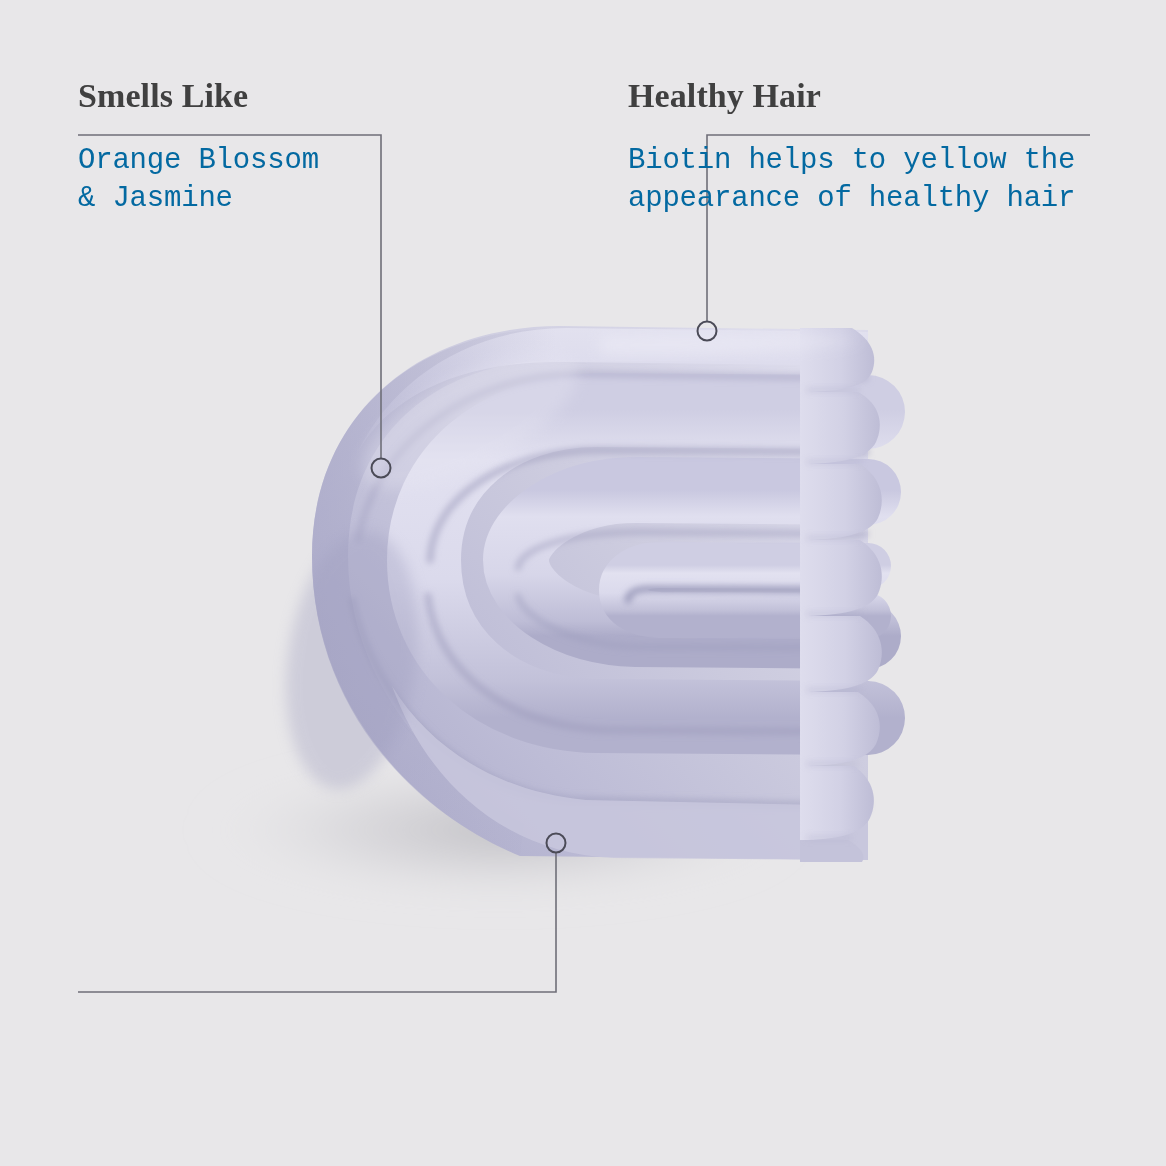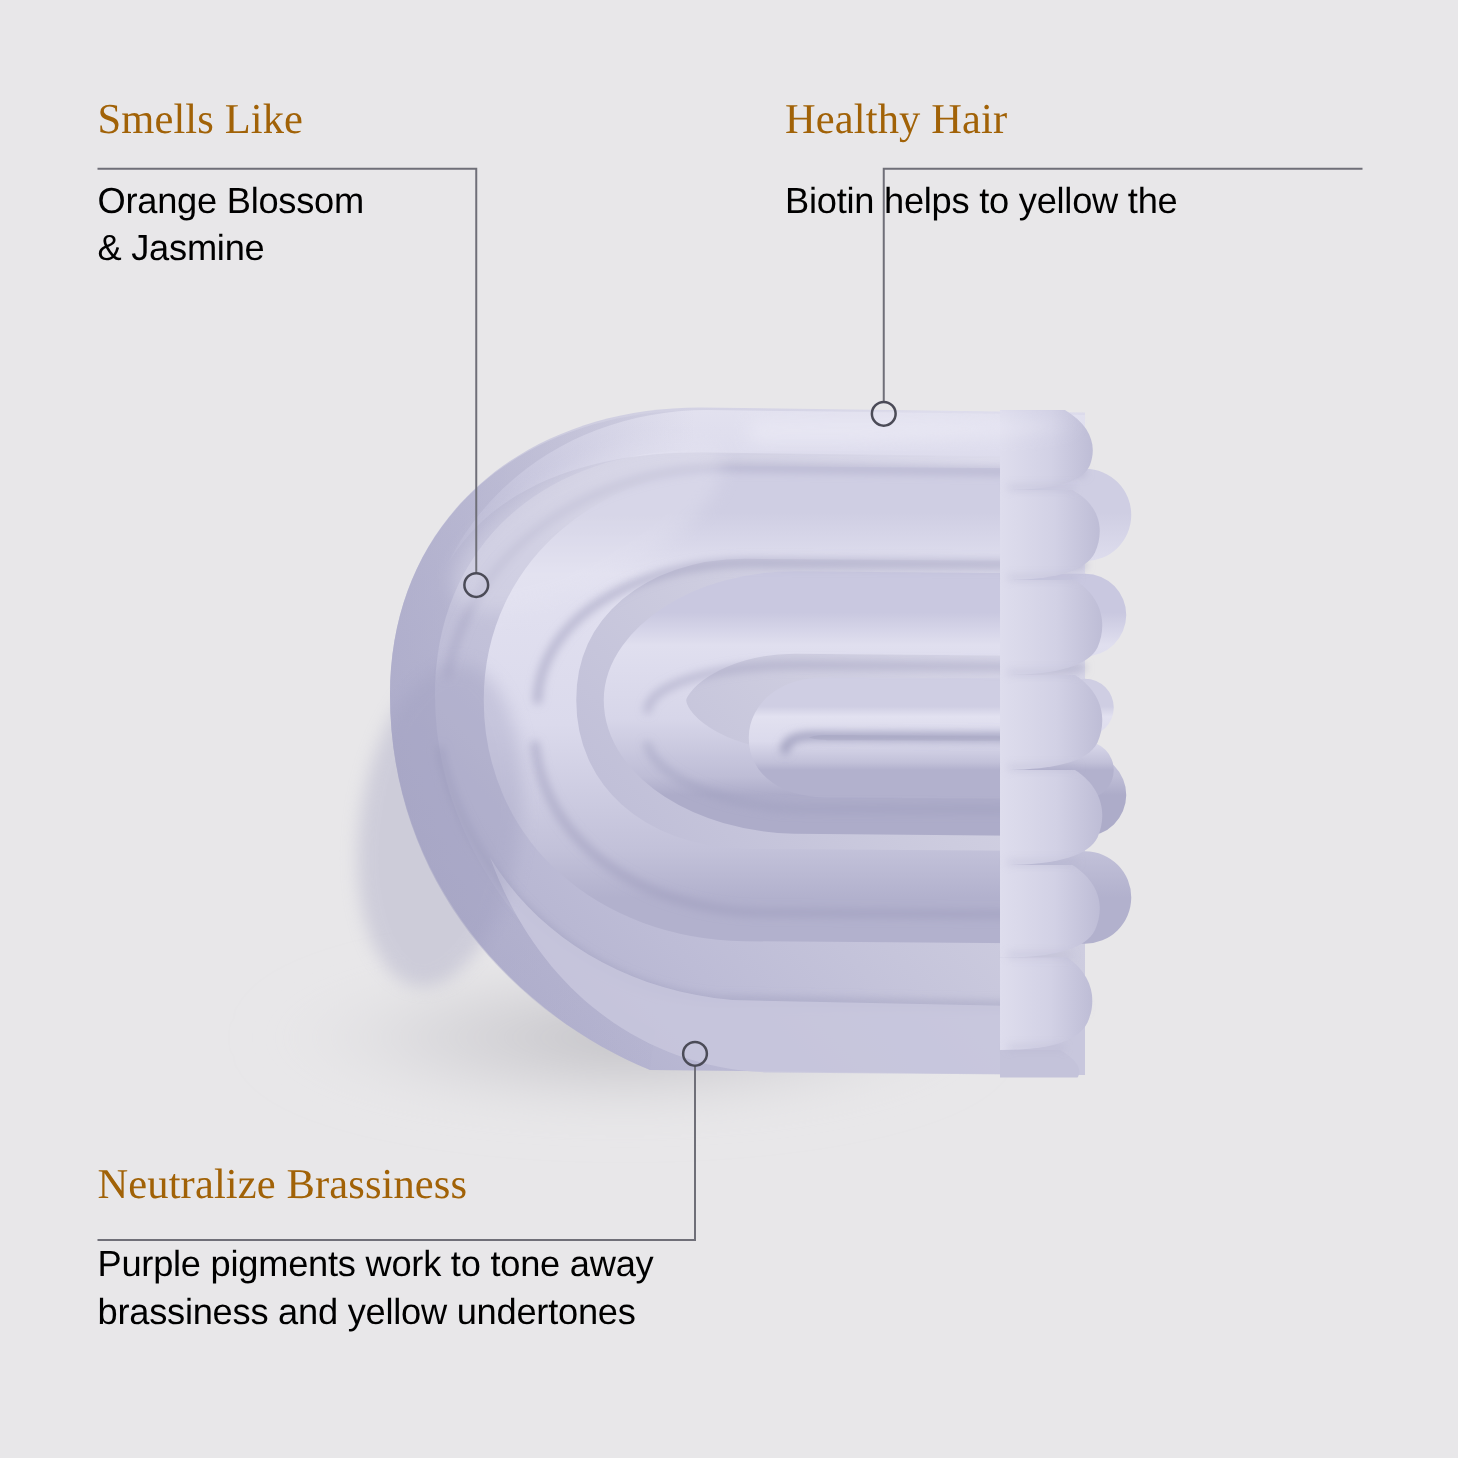--- a/index.html
+++ b/index.html
@@ -12,34 +12,34 @@
   }
   #stage{position:relative;width:1166px;height:1166px;overflow:hidden;}
 
   
   #product-art{position:absolute;left:0;top:0;width:1166px;height:1166px;}
 
   
   .callout{position:absolute;}
   .callout-heading{
     font-family:"Liberation Serif",serif;
-    font-weight:normal;
+    font-weight:bold;
     font-size:34px;
     line-height:40px;
-    color:#a16207;
+    color:#404040;
     letter-spacing:.1px;
     white-space:nowrap;
     margin:0;
   }
   .callout-body{
-    font-family:Liberation Sans, sans-serif;
+    font-family:Liberation Mono, monospace;
     font-weight:400;
     font-size:29px;
     line-height:38px;
-    color:#000000;
+    color:#0369a1;
     margin:0;
     letter-spacing:-.2px;
   }
 
   #callout-smells-like{left:78px;top:76px;width:480px;}
   #callout-smells-like .callout-body{margin-top:26px;}
 
   #callout-healthy-hair{left:628px;top:76px;width:462px;}
   #callout-healthy-hair .callout-body{margin-top:26px;}
 
@@ -240,24 +240,18 @@
     <p class="callout-body">
       <span>Orange Blossom</span><br>
       <span>&amp; Jasmine</span>
     </p>
   </div>
 
   <div class="callout" id="callout-healthy-hair">
     <h2 class="callout-heading">Healthy Hair</h2>
     <p class="callout-body">
       <span>Biotin helps to yellow the</span><br>
+      <span>appearance of healthy hair</span>
     </p>
   </div>
 
-  <div class="callout" id="callout-neutralize">
-    <h2 class="callout-heading">Neutralize Brassiness</h2>
-    <p class="callout-body">
-      <span>Purple pigments work to tone away</span><br>
-      <span>brassiness and yellow undertones</span>
-    </p>
-  </div>
 
 </div>
 
 </body></html>

